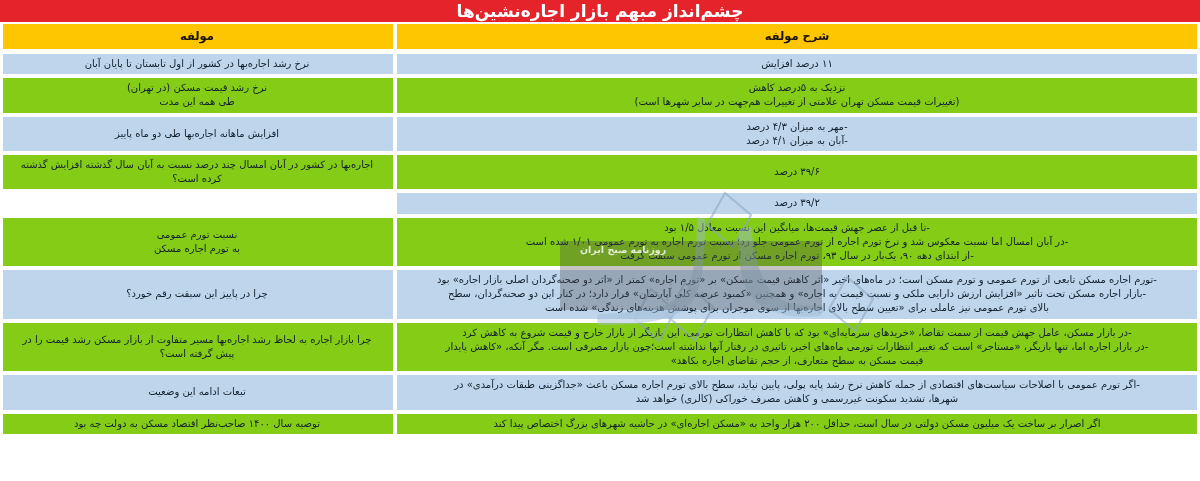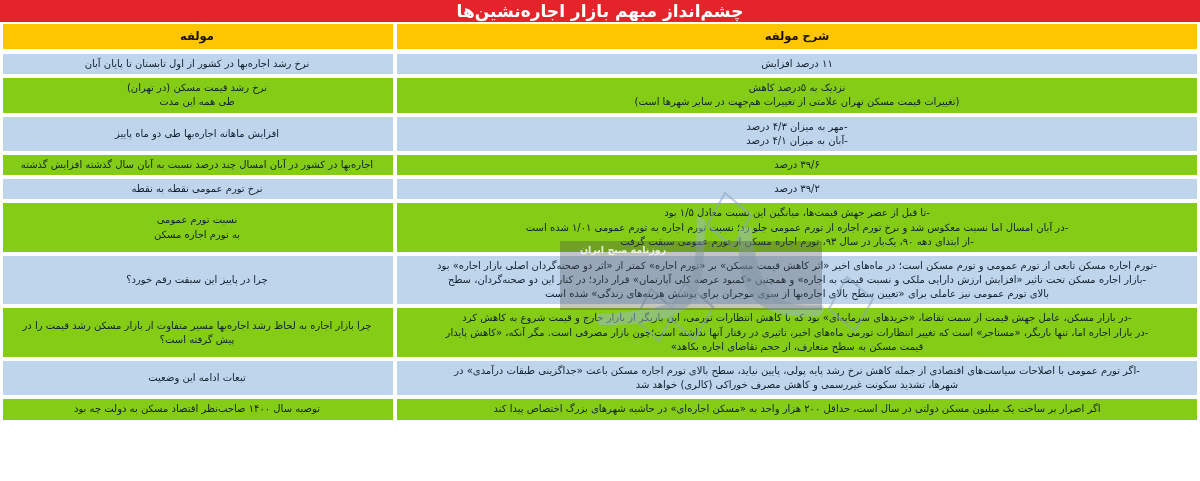--- a/index.html
+++ b/index.html
@@ -181,32 +181,28 @@
       </div>
       <div class="row light">
         <div class="cell desc">
           <div class="lines">
             <p>۳۹/۶ درصد</p>
           </div>
         </div>
         <div class="cell name">
           <div class="lines">
             <p>اجاره‌بها در کشور در آبان امسال چند درصد نسبت به آبان سال گذشته افزایش گذشته</p>
+            <p>کرده است؟</p>
           </div>
         </div>
       </div>
       <div class="row dark">
         <div class="cell desc">
           <div class="lines">
             <p>۳۹/۲ درصد</p>
-          </div>
-        </div>
-        <div class="cell name">
-          <div class="lines">
-            <p>نرخ تورم عمومی نقطه به نقطه</p>
           </div>
         </div>
       </div>
       <div class="row light">
         <div class="cell desc">
           <div class="lines">
             <p>-تا قبل از عصر جهش قیمت‌ها، میانگین این نسبت معادل ۱/۵ بود</p>
             <p>-در آبان امسال اما نسبت معکوس شد و نرخ تورم اجاره از تورم عمومی جلو زد؛ نسبت تورم اجاره به تورم عمومی ۱/۰۱ شده است</p>
             <p>-از ابتدای دهه ۹۰، یک‌بار در سال ۹۳، تورم اجاره مسکن از تورم عمومی سبقت گرفت</p>
           </div>

